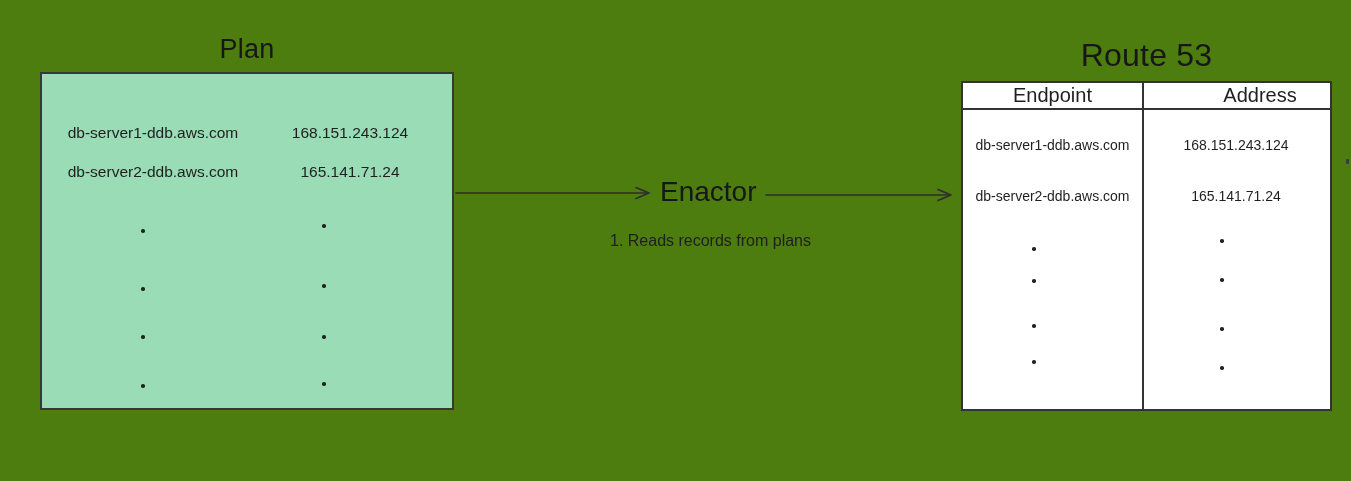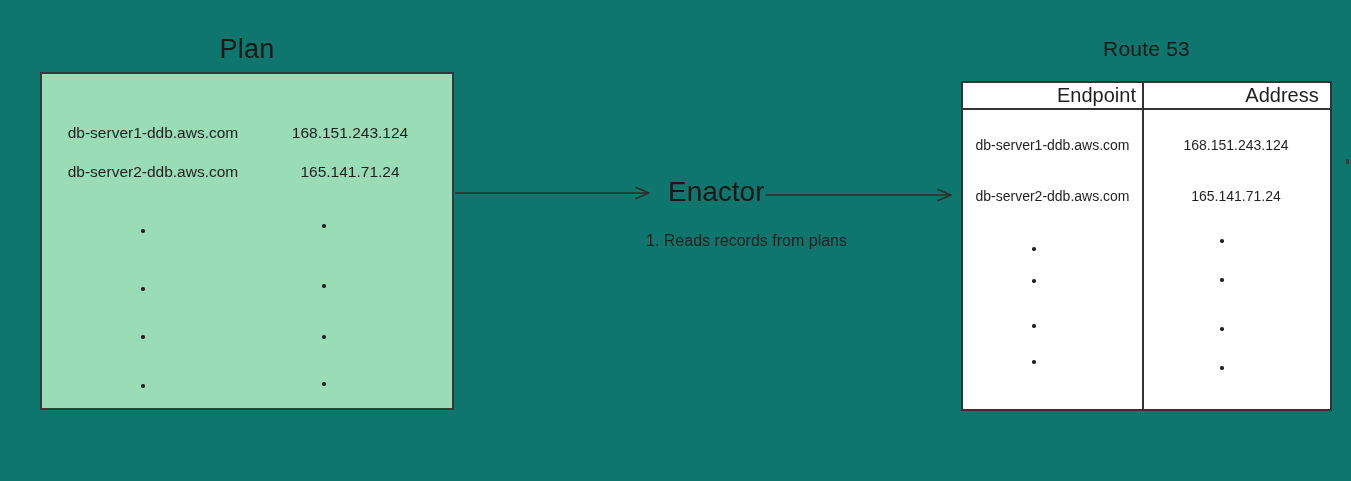--- a/index.html
+++ b/index.html
@@ -1,34 +1,34 @@
 <!DOCTYPE html>
 <html><head>
 <meta charset="utf-8">
 <style>
   * { margin: 0; padding: 0; box-sizing: border-box; }
   html, body { background: #ffffff; }
   .canvas {
     position: relative;
     width: 1351px;
     height: 481px;
-    background: #0f766e;
+    background: #4d7c0f;
     font-family: "Liberation Sans", sans-serif;
     color: #1f1f1f;
     overflow: hidden;
   }
   .title {
     position: absolute;
     text-align: center;
     font-size: 27px;
     letter-spacing: 0.2px;
     color: #171717;
   }
   .plan-title { left: 40px; top: 34px; width: 414px; }
-  .route53-title { left: 961px; top: 37px; width: 371px; font-size: 21px; }
+  .route53-title { left: 961px; top: 37px; width: 371px; font-size: 32px; }
 
   .plan-box {
     position: absolute;
     left: 40px; top: 72px;
     width: 414px; height: 338px;
     border: 2px solid #383838;
     background: #99dcb5;
   }
   .plan-row {
     position: absolute;
@@ -58,21 +58,21 @@
     left: 0; right: 0; top: 25px;
     height: 2px; background: #333333;
   }
   .r53-header {
     position: absolute;
     left: 0; top: 0; width: 100%; height: 25px;
     display: flex;
     align-items: center;
     font-size: 20px;
   }
-  .r53-header .hcell1 { width: 179px; text-align: center; margin-left: 44px; }
+  .r53-header .hcell1 { width: 179px; text-align: center; }
   .r53-header .hcell2 { flex: 1; text-align: center; padding-left: 48px; }
   .r53-row {
     position: absolute;
     left: 0; width: 100%;
     display: flex;
     font-size: 14px;
   }
   .r53-row-1 { top: 54px; }
   .r53-row-2 { top: 105px; }
   .r53-cell-endpoint { width: 179px; text-align: center; }
@@ -90,25 +90,24 @@
     width: 3px; height: 5px;
     background: #3a3a3a;
     border-radius: 1px;
   }
 
   .enactor-title {
     position: absolute;
     left: 660px; top: 176px;
     font-size: 28px;
     color: #171717;
-    margin-left: 8px;
   }
   .enactor-notes {
     position: absolute;
-    left: 646px; top: 229px;
+    left: 610px; top: 229px;
     font-size: 16px;
     line-height: 24px;
     color: #1f1f1f;
   }
 
   .arrow-layer {
     position: absolute;
     left: 0; top: 0;
     width: 1351px; height: 481px;
     pointer-events: none;

